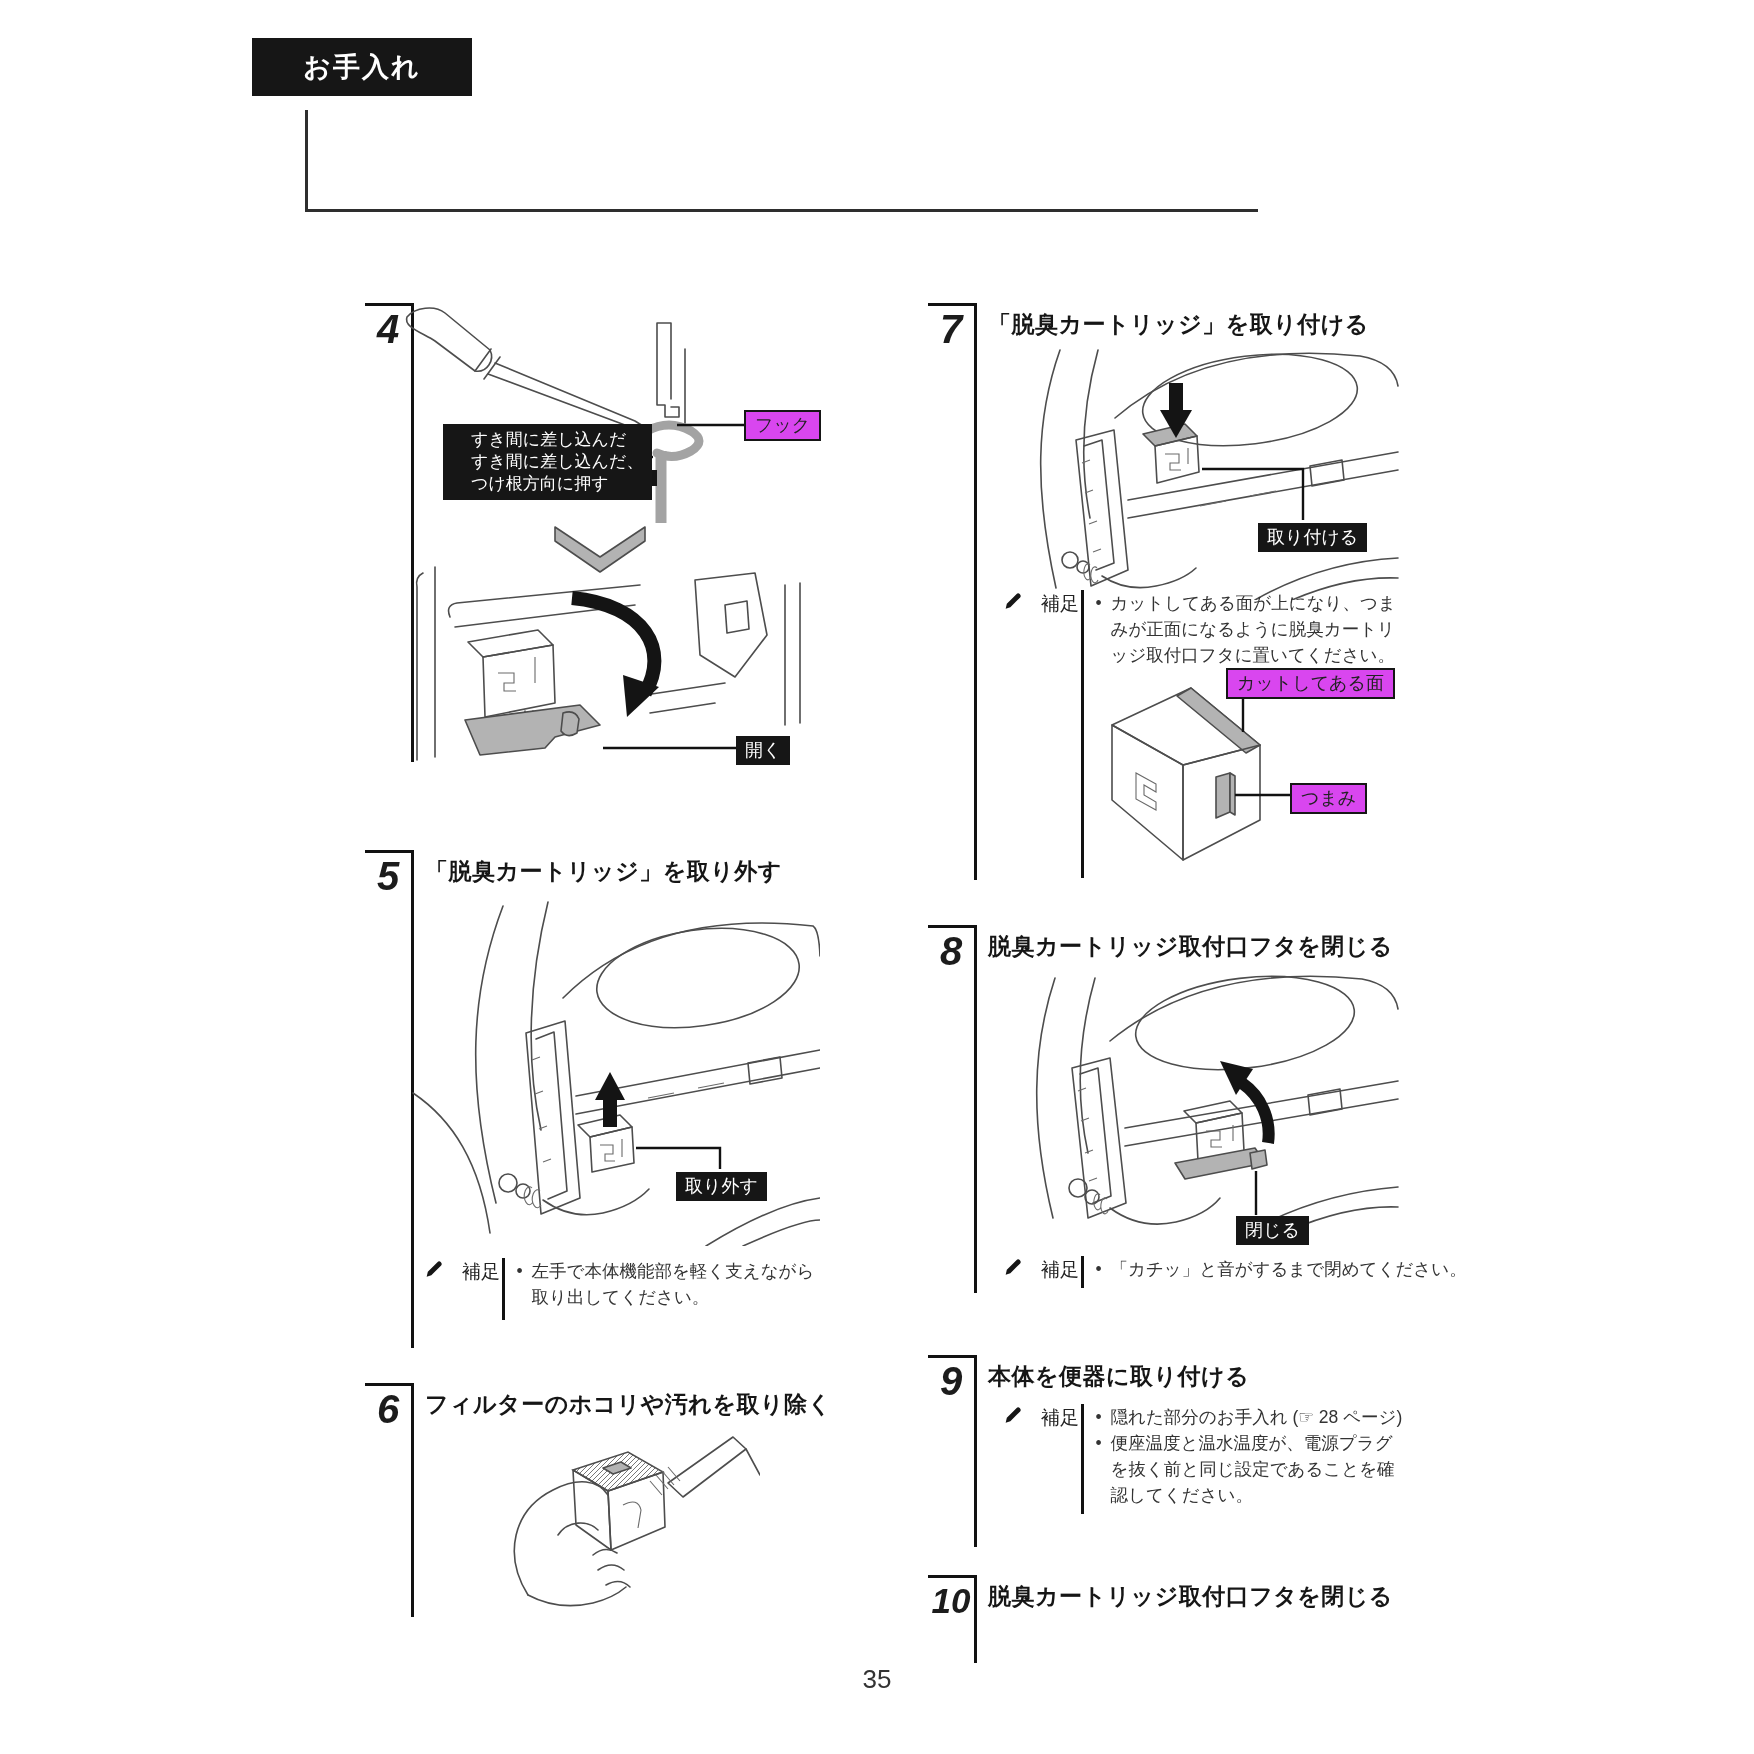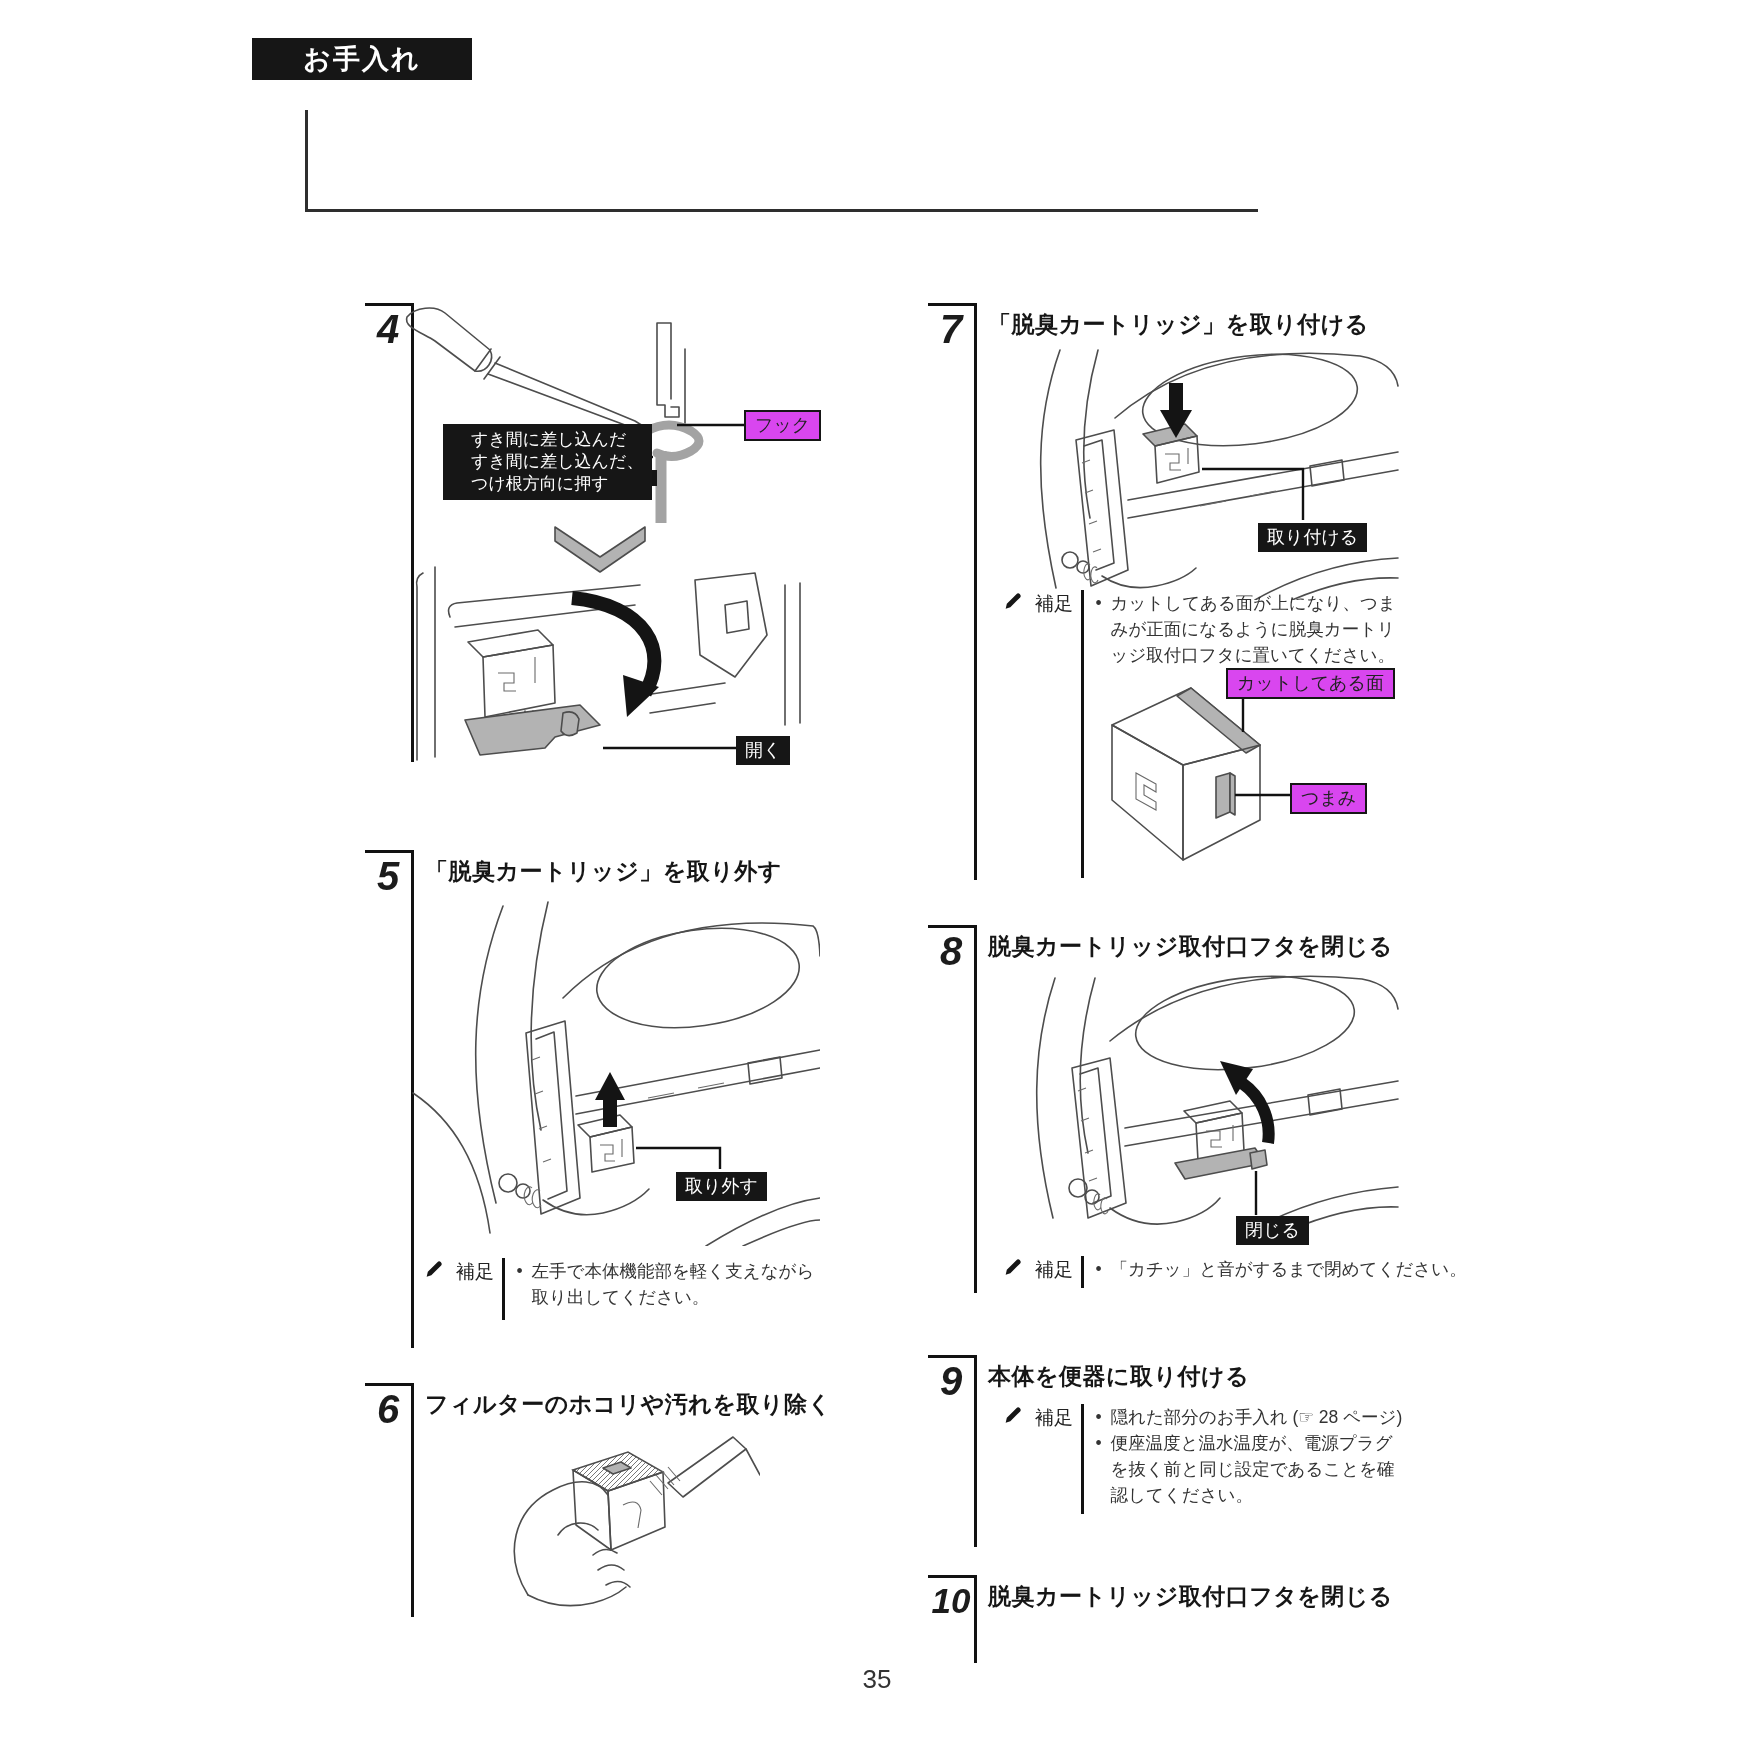--- a/index.html
+++ b/index.html
@@ -25,42 +25,42 @@
   .step-title { font-size:23px; font-weight:700; color:#161616; white-space:nowrap; letter-spacing:0.5px; }
 
   
   .lbl-black { background:#161616; color:#fff; font-size:18px; padding:2px 9px 3px; white-space:nowrap; }
   .lbl-box   { background:#d946ef; border:2.5px solid #161616; color:#222; font-size:18px; padding:1px 9px 2px; white-space:nowrap; }
   .callout   { background:#161616; color:#fff; font-size:17px; line-height:22px; padding:5px 9px; }
   .callout span { display:block; white-space:nowrap; }
 
   
   .note { display:flex; align-items:stretch; }
-  .note-head { flex:none; width:78px; display:flex; gap:12px; align-items:flex-start;
+  .note-head { flex:none; width:78px; display:flex; gap:18px; align-items:flex-start;
                font-size:19px; color:#222; padding-top:1px; }
   .note-div  { flex:none; width:2.5px; background:#111; }
   .note-body { flex:1; padding-left:12px; font-size:17.5px; line-height:26px; color:#333; }
   .nb { position:relative; padding-left:15px; }
   .nb::before { content:"•"; position:absolute; left:0; top:0; }
   .nowrap { white-space:nowrap; }
 
   svg .ln { fill:none; stroke:#4d4d4d; stroke-width:1.6; stroke-linecap:round; stroke-linejoin:round; }
   svg .thin { fill:none; stroke:#6a6a6a; stroke-width:1.1; }
   svg .blk { fill:#141414; stroke:none; }
   svg .gry { fill:#b3b3b3; stroke:#4d4d4d; stroke-width:1.6; stroke-linejoin:round; }
   svg .ldr { fill:none; stroke:#111; stroke-width:2.4; }
 
   .pagenum { width:100%; text-align:center; font-size:26px; color:#333; }
 </style>
 </head>
 <body>
 
 <div class="page">
 
-  <div class="abs badge" style="left:252px; top:38px; width:220px; height:42px;">お手入れ</div>
+  <div class="abs badge" style="left:252px; top:38px; width:220px; height:58px;">お手入れ</div>
   <div class="abs rule" style="left:305px; top:110px; width:3px; height:101px;"></div>
   <div class="abs rule" style="left:305px; top:209px; width:953px; height:2.5px;"></div>
 
   <div class="abs numcell" style="left:365px; top:303px;">4</div>
   <div class="abs rail" style="left:411px; top:303px; height:459px;"></div>
 
   <svg class="abs" style="left:395px; top:305px;" width="420" height="465" viewBox="0 0 420 465">
 
     <path class="ln" d="M12,12 C 20,2 40,0 50,8 L95,45 C 100,55 92,68 80,66 L40,36 C 28,28 8,22 12,12 Z"></path>
     <path class="ln" d="M80,66 L96,44 M89,74 L105,52"></path>

